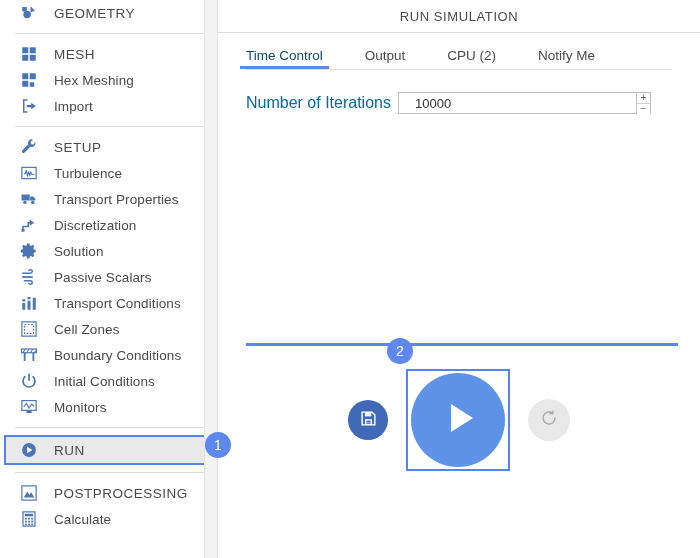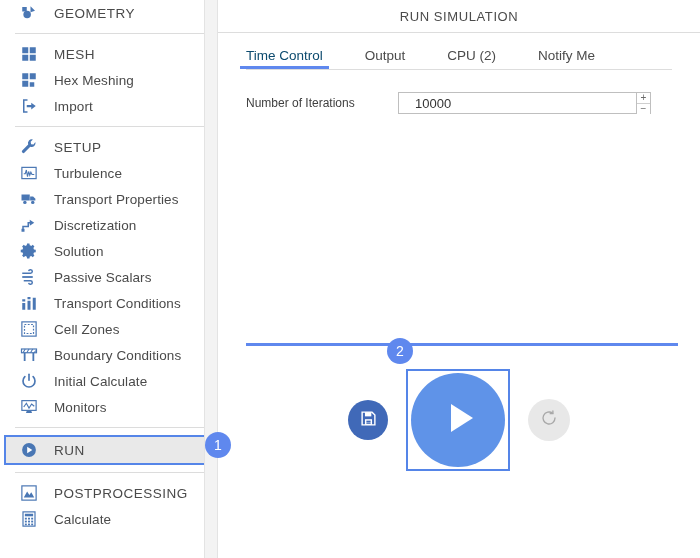--- a/index.html
+++ b/index.html
@@ -155,22 +155,22 @@
     margin: 0 28px 0 28px;
   }
 
   
   .form-area { padding: 22px 28px 0 28px; }
   .form-row {
     display: flex;
     align-items: center;
   }
   .form-label {
-    font-size: 12px;
-    color: #404040;
+    font-size: 16px;
+    color: #0369a1;
     width: 152px;
     white-space: nowrap;
   }
   .spin-wrap {
     display: flex;
     align-items: stretch;
     height: 22px;
   }
   .spin-input {
     width: 238px;
@@ -391,21 +391,21 @@
           </span>
           <span class="nav-label">Boundary Conditions</span>
         </li>
         <li class="nav-item">
           <span class="nav-icon">
             <svg width="18" height="18" viewBox="0 0 24 24">
               <path d="M12 3 v8" stroke="#4a77b4" stroke-width="2.2" stroke-linecap="round"></path>
               <path d="M6.5 6.2a8 8 0 1 0 11 0" fill="none" stroke="#4a77b4" stroke-width="2.2" stroke-linecap="round"></path>
             </svg>
           </span>
-          <span class="nav-label">Initial Calculate</span>
+          <span class="nav-label">Initial Conditions</span>
         </li>
         <li class="nav-item">
           <span class="nav-icon">
             <svg width="18" height="18" viewBox="0 0 24 24">
               <rect x="2.5" y="3.5" width="19" height="13" fill="none" stroke="#4a77b4" stroke-width="1.6"></rect>
               <polyline points="5,12 8.5,7 12,13.5 15.5,8 19,11" fill="none" stroke="#4a77b4" stroke-width="1.5"></polyline>
               <path d="M9 17 h6 l1 3 H8 z" fill="#4a77b4"></path>
             </svg>
           </span>
           <span class="nav-label">Monitors</span>

